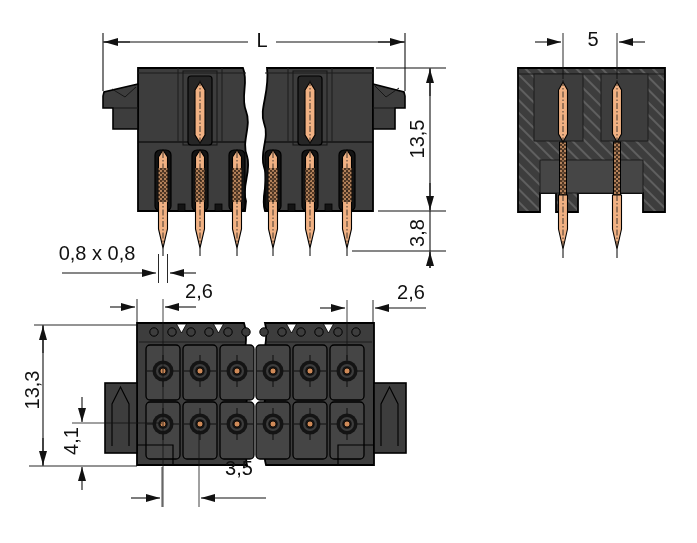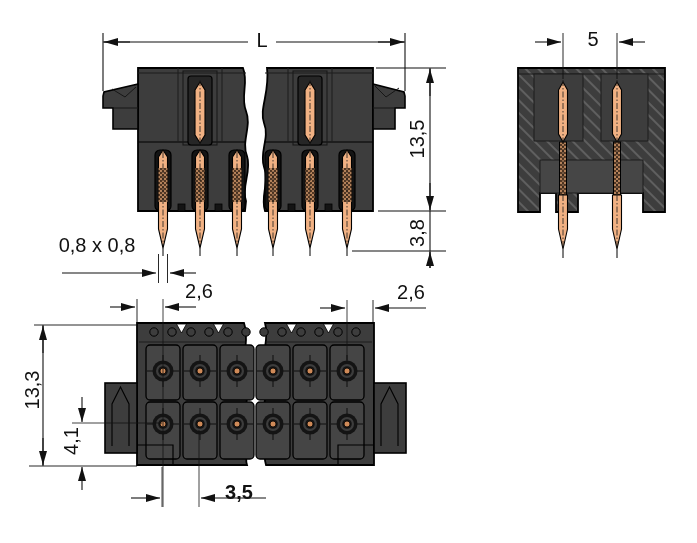--- a/index.html
+++ b/index.html
@@ -350,20 +350,20 @@
     <line x1="162" y1="467" x2="162" y2="507" stroke-width="0.8"></line>
     <line x1="131" y1="498" x2="160" y2="498" marker-end="url(#ah)"></line>
     <line x1="266" y1="498" x2="201" y2="498" marker-end="url(#ah)"></line>
   </g>
 </svg>
 
 <div class="dimlabel" style="left:262px;top:40px;">L</div>
 <div class="dimlabel" style="left:593px;top:39px;">5</div>
 <div class="dimlabel vert" style="left:417px;top:139px;">13,5</div>
 <div class="dimlabel vert" style="left:417px;top:233px;">3,8</div>
-<div class="dimlabel" style="left:97px;top:245px;">0,8 x 0,8</div>
+<div class="dimlabel" style="left:97px;top:253px;">0,8 x 0,8</div>
 <div class="dimlabel" style="left:199px;top:291px;">2,6</div>
 <div class="dimlabel" style="left:411px;top:292px;">2,6</div>
 <div class="dimlabel vert" style="left:32px;top:390px;">13,3</div>
 <div class="dimlabel vert" style="left:71px;top:441px;">4,1</div>
-<div class="dimlabel" style="left:239px;top:492px;font-weight:bold;">3,5</div>
+<div class="dimlabel" style="left:239px;top:468px;">3,5</div>
 
 </div>
 
 </body></html>

